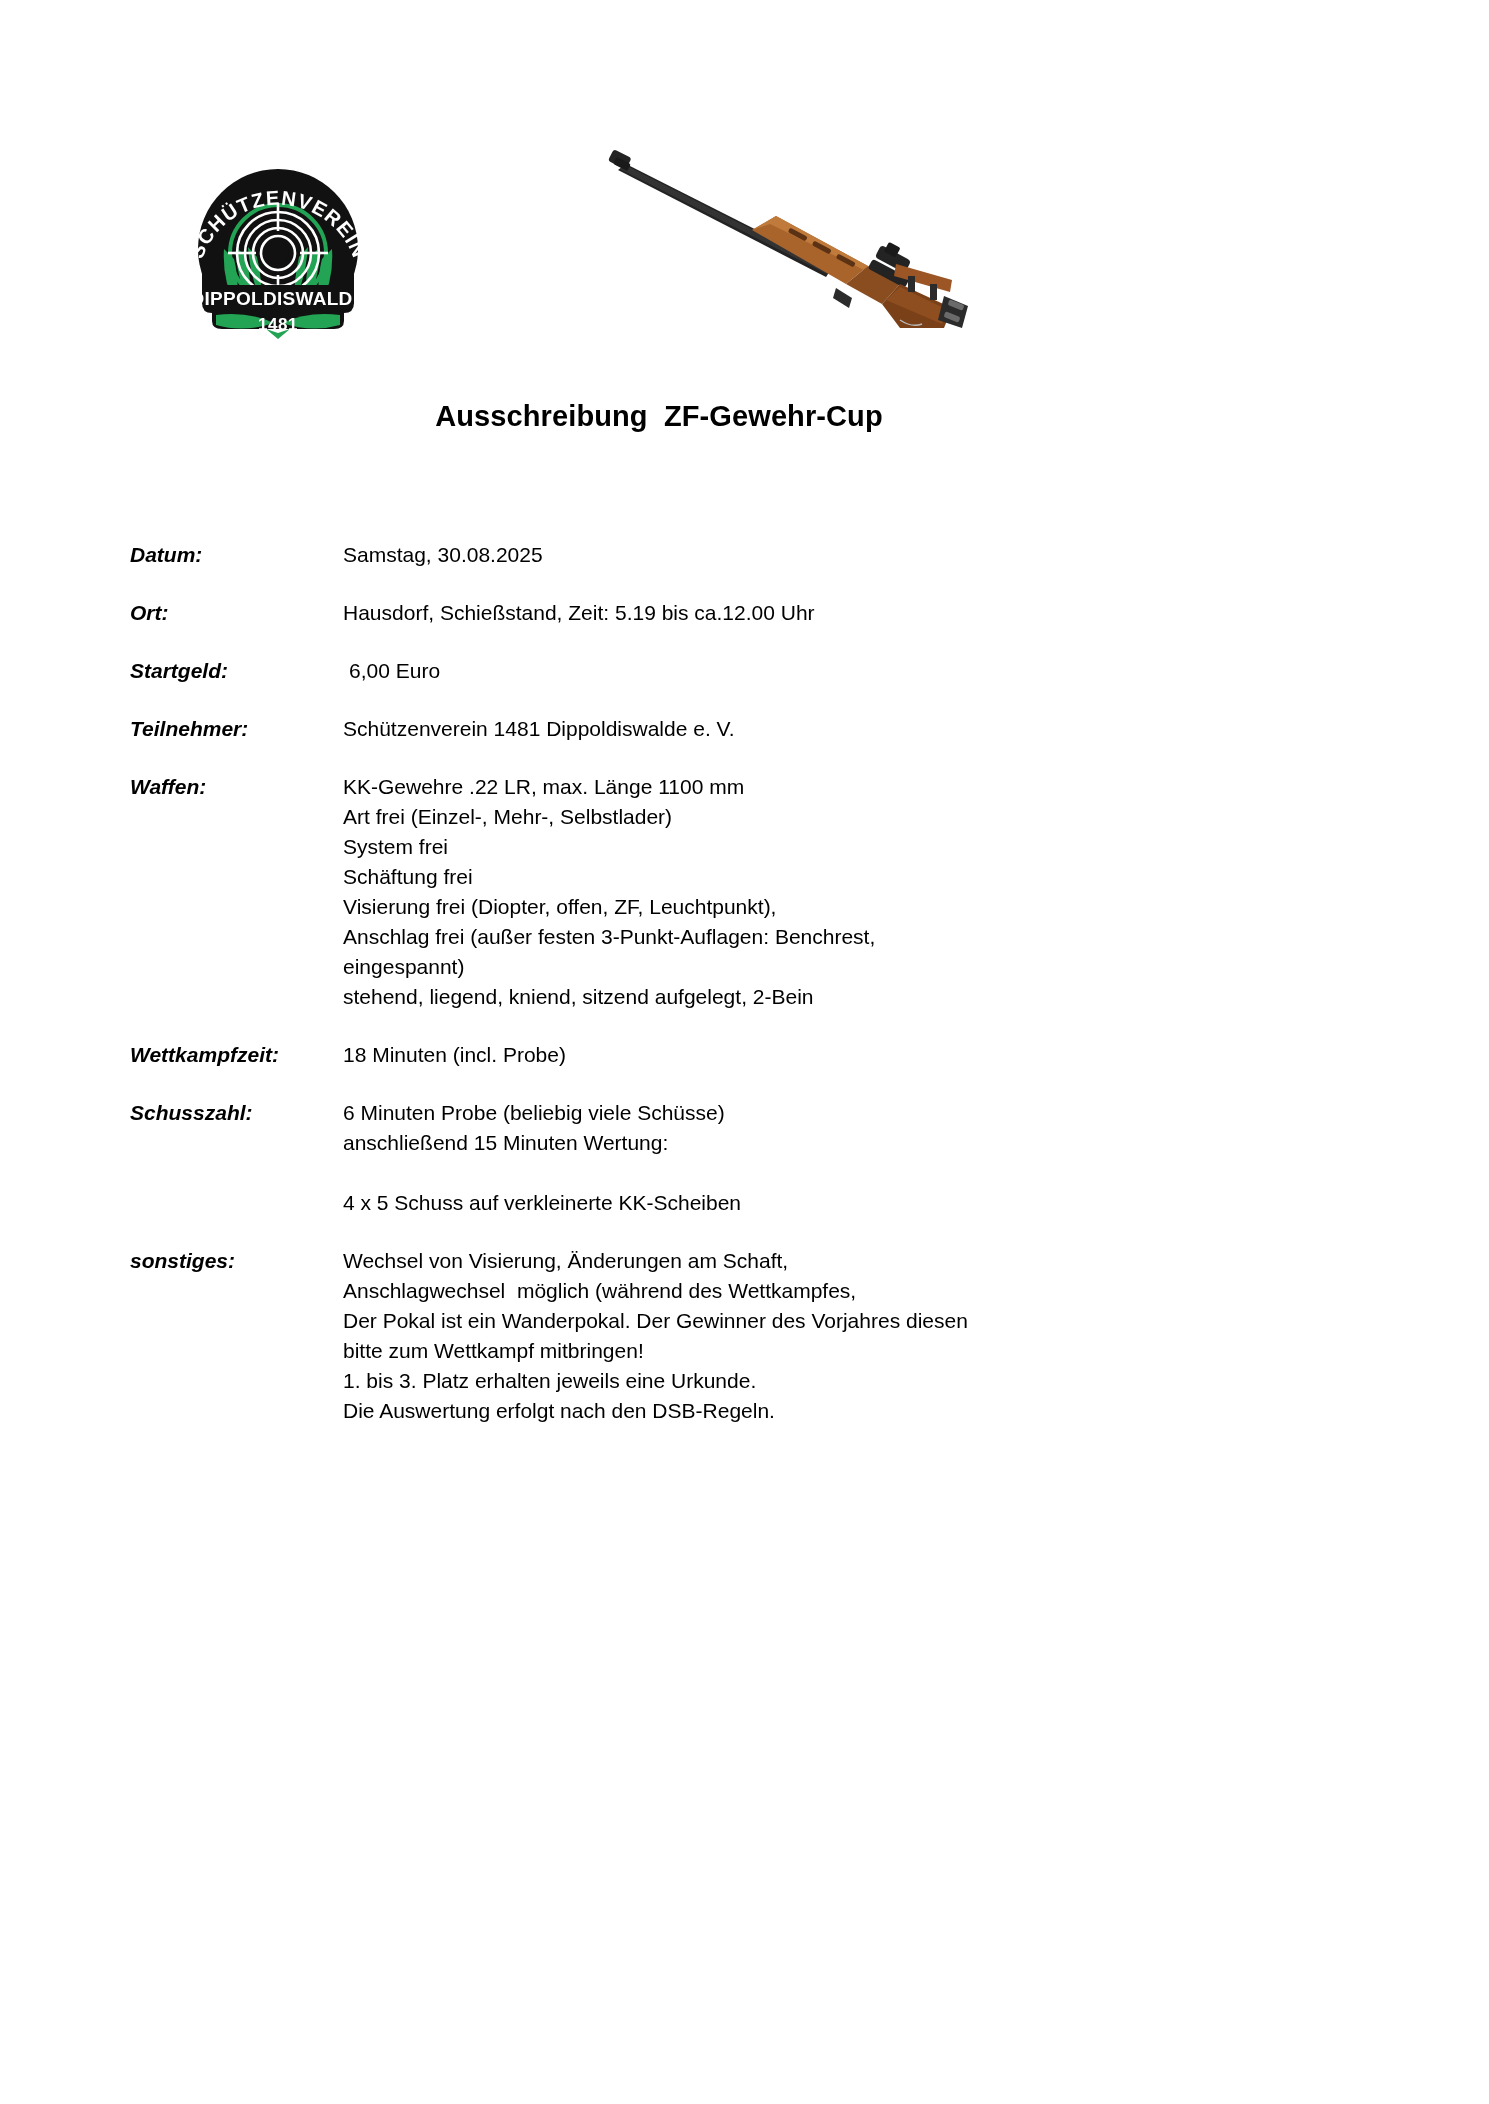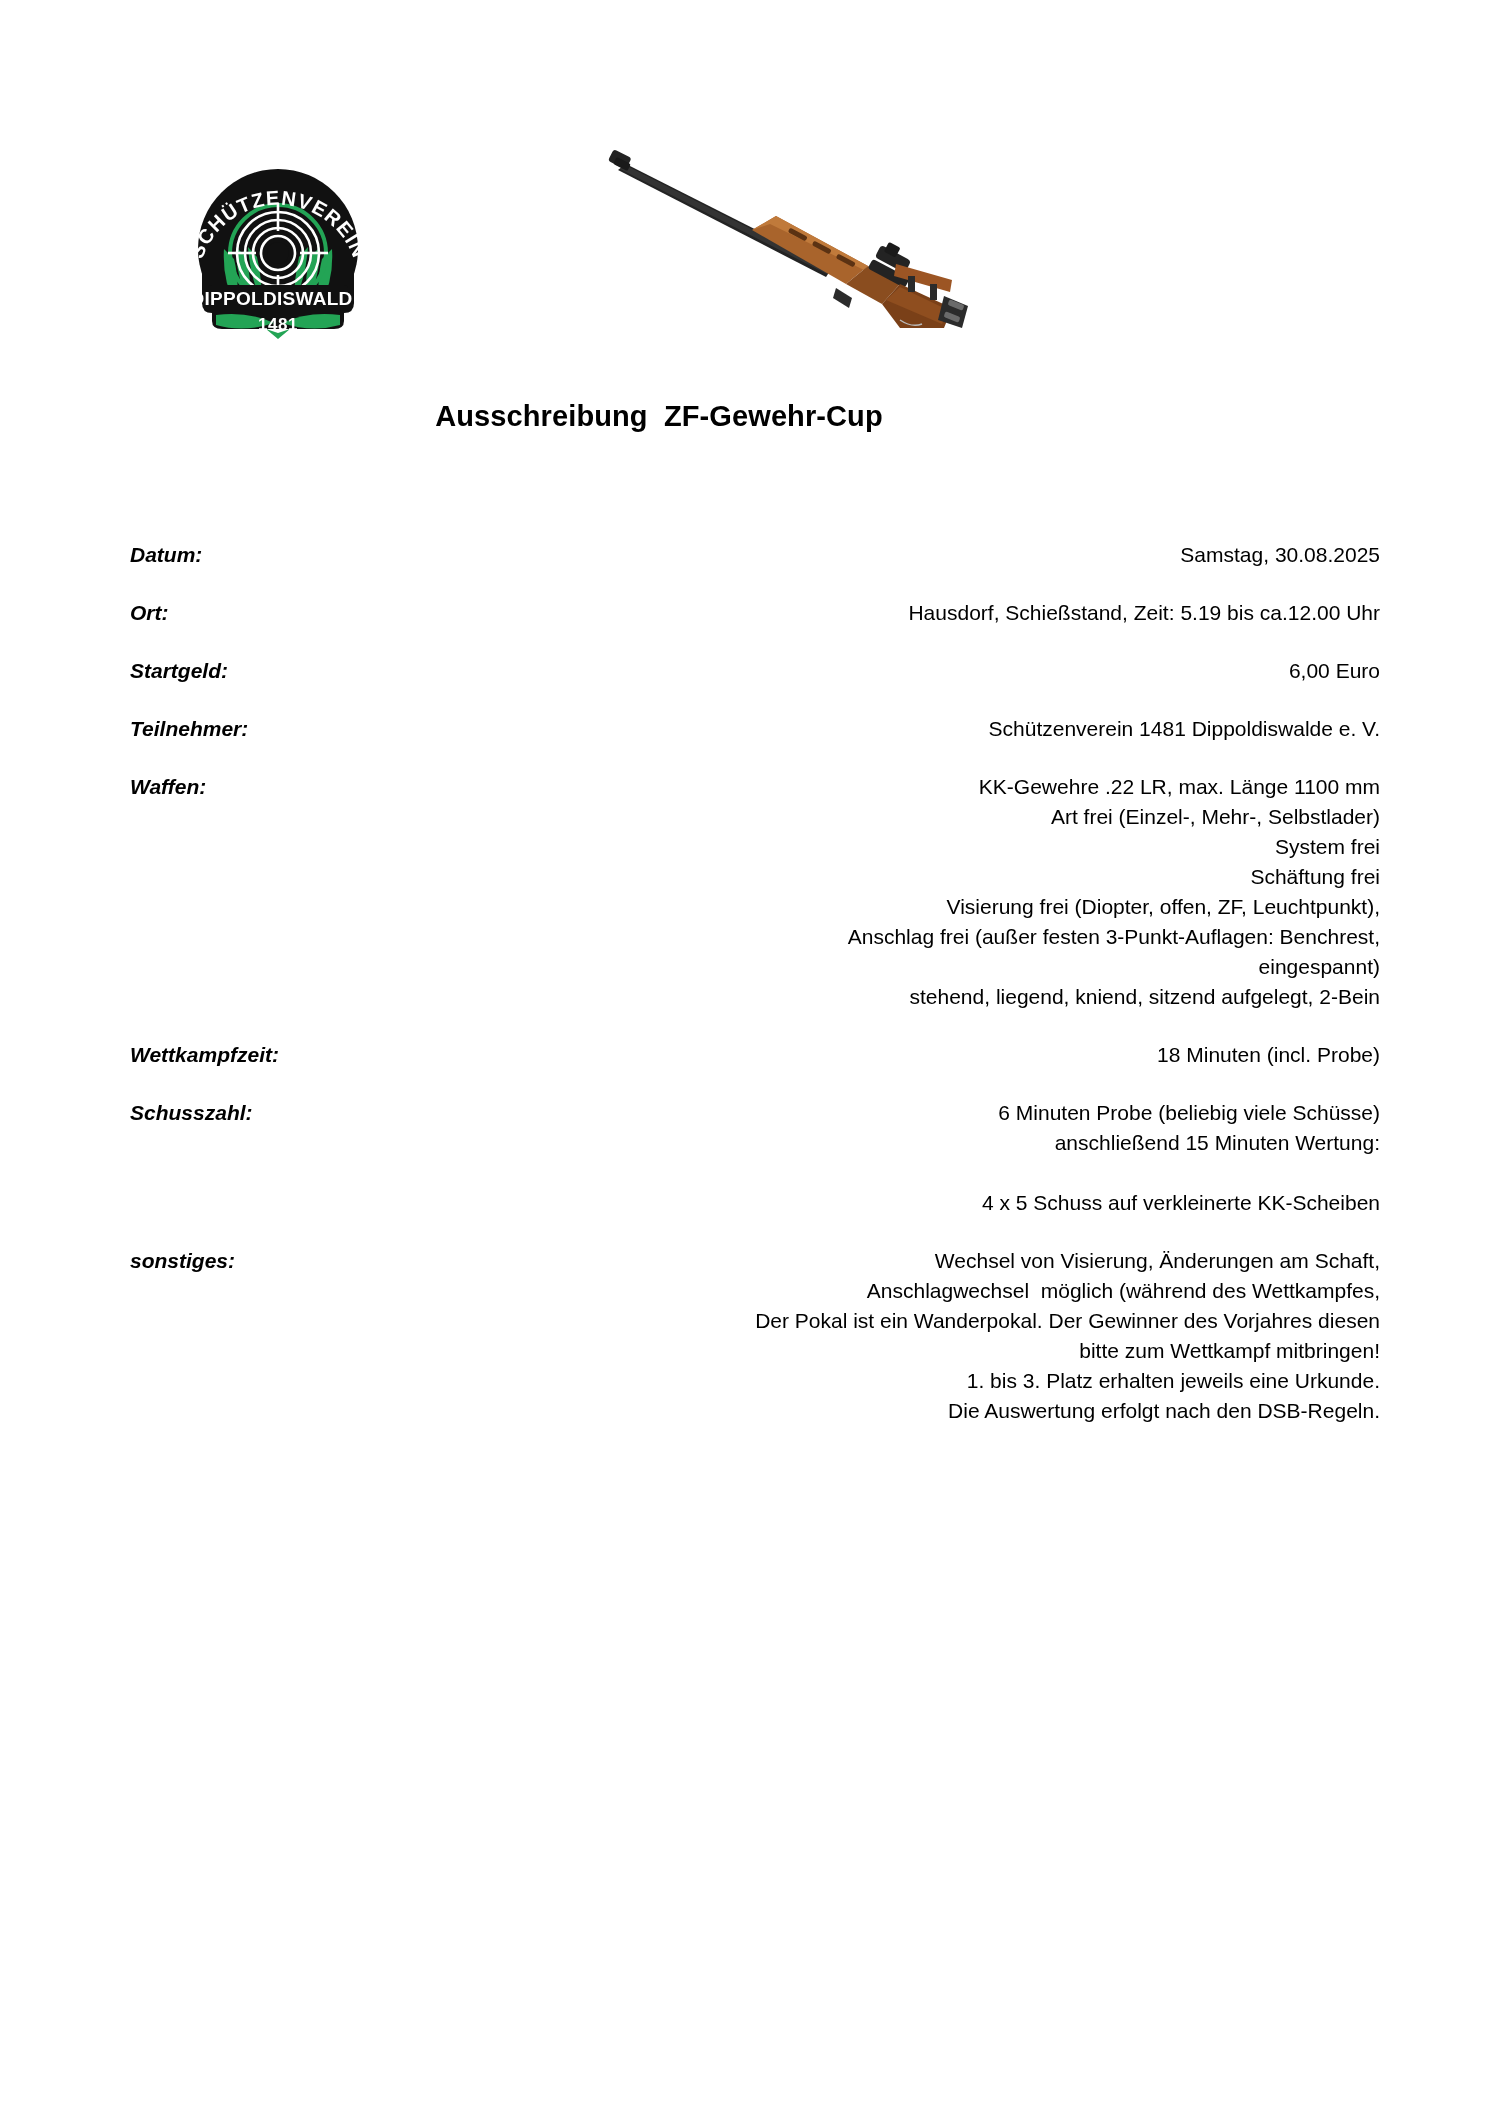--- a/index.html
+++ b/index.html
@@ -83,21 +83,20 @@
     white-space: nowrap;
   }
   .row-value {
     flex: 1 1 auto;
     font-size: 21px;
     line-height: 30px;
   }
   .row-value .vline {
     display: block;
     white-space: pre-wrap;
-    text-align: right;
   }
   .row-value .vline.blank {
     height: 30px;
   }
   .row-value.indented .vline:first-child {
     padding-left: 6px;
   }
 </style>
 </head>
 <body>

